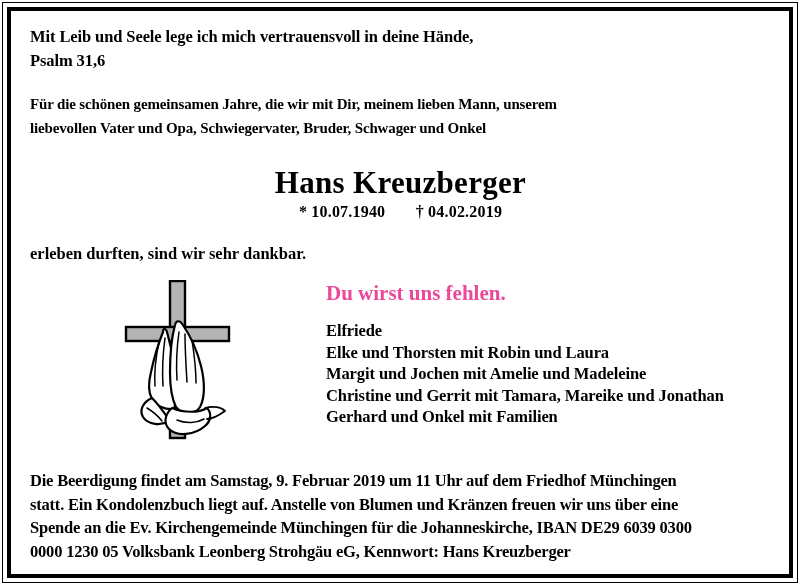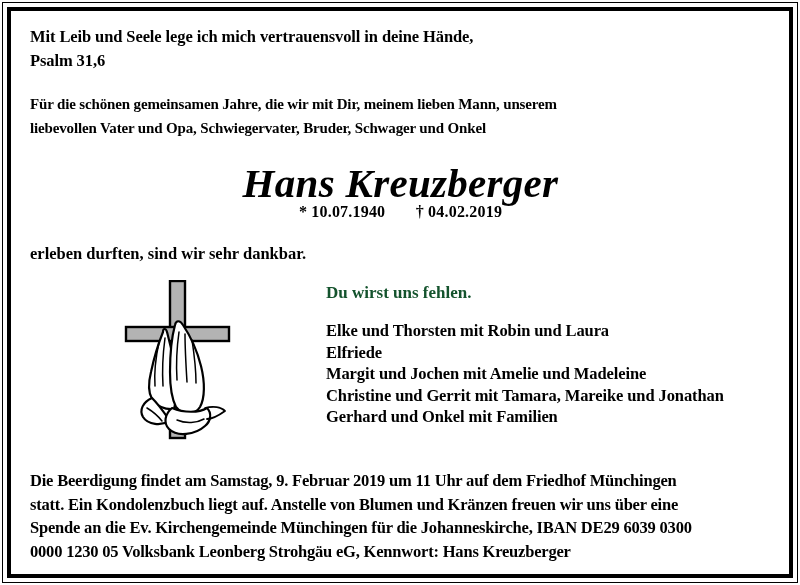--- a/index.html
+++ b/index.html
@@ -69,26 +69,25 @@
     color: #000000;
     letter-spacing: -0.15px;
   }
   .dedication-line { white-space: nowrap; }
 
   .name-block {
     margin-top: 24px;
     text-align: center;
   }
   .deceased-name {
-    font-size: 41px;
+    font-size: 31px;
     line-height: 38px;
     font-weight: 700;
     letter-spacing: 0.3px;
     color: #000000;
-    font-style: italic;
   }
   .life-dates {
     font-size: 16px;
     line-height: 20px;
     font-weight: 700;
     letter-spacing: 0.2px;
     color: #000000;
     margin-top: 0px;
   }
   .life-dates .gap { display: inline-block; width: 22px; }
@@ -111,24 +110,24 @@
     flex: 0 0 296px;
     display: flex;
     justify-content: center;
     padding-top: 2px;
   }
   .family-col {
     flex: 1 1 auto;
     padding-top: 4px;
   }
   .farewell {
-    font-size: 17px;
+    font-size: 21px;
     line-height: 22px;
     font-weight: 700;
-    color: #14532d;
+    color: #ec4899;
   }
   .mourners {
     margin-top: 16px;
     font-size: 16.5px;
     line-height: 21.5px;
     font-weight: 700;
     color: #000000;
     letter-spacing: -0.1px;
   }
   .mourner-line { white-space: nowrap; }
@@ -227,22 +226,22 @@
             <path d="M88 128 C 96 126, 104 127, 108 131 C 101 136, 94 139, 90 139" fill="none" stroke-width="1.8"></path>
             <path d="M30 128 C 35 131, 41 136, 45 141" fill="none" stroke-width="1.5"></path>
             <path d="M60 140 C 69 144, 80 143, 87 139" fill="none" stroke-width="1.5"></path>
           </g>
         </svg>
       </div>
 
       <div class="family-col">
         <div class="farewell">Du wirst uns fehlen.</div>
         <div class="mourners">
+          <div class="mourner-line">Elfriede</div>
           <div class="mourner-line">Elke und Thorsten mit Robin und Laura</div>
-          <div class="mourner-line">Elfriede</div>
           <div class="mourner-line">Margit und Jochen mit Amelie und Madeleine</div>
           <div class="mourner-line">Christine und Gerrit mit Tamara, Mareike und Jonathan</div>
           <div class="mourner-line">Gerhard und Onkel mit Familien</div>
         </div>
       </div>
 
     </div>
 
     <div class="funeral-info">
       <div class="funeral-line">Die Beerdigung findet am Samstag, 9. Februar 2019 um 11 Uhr auf dem Friedhof Münchingen</div>

